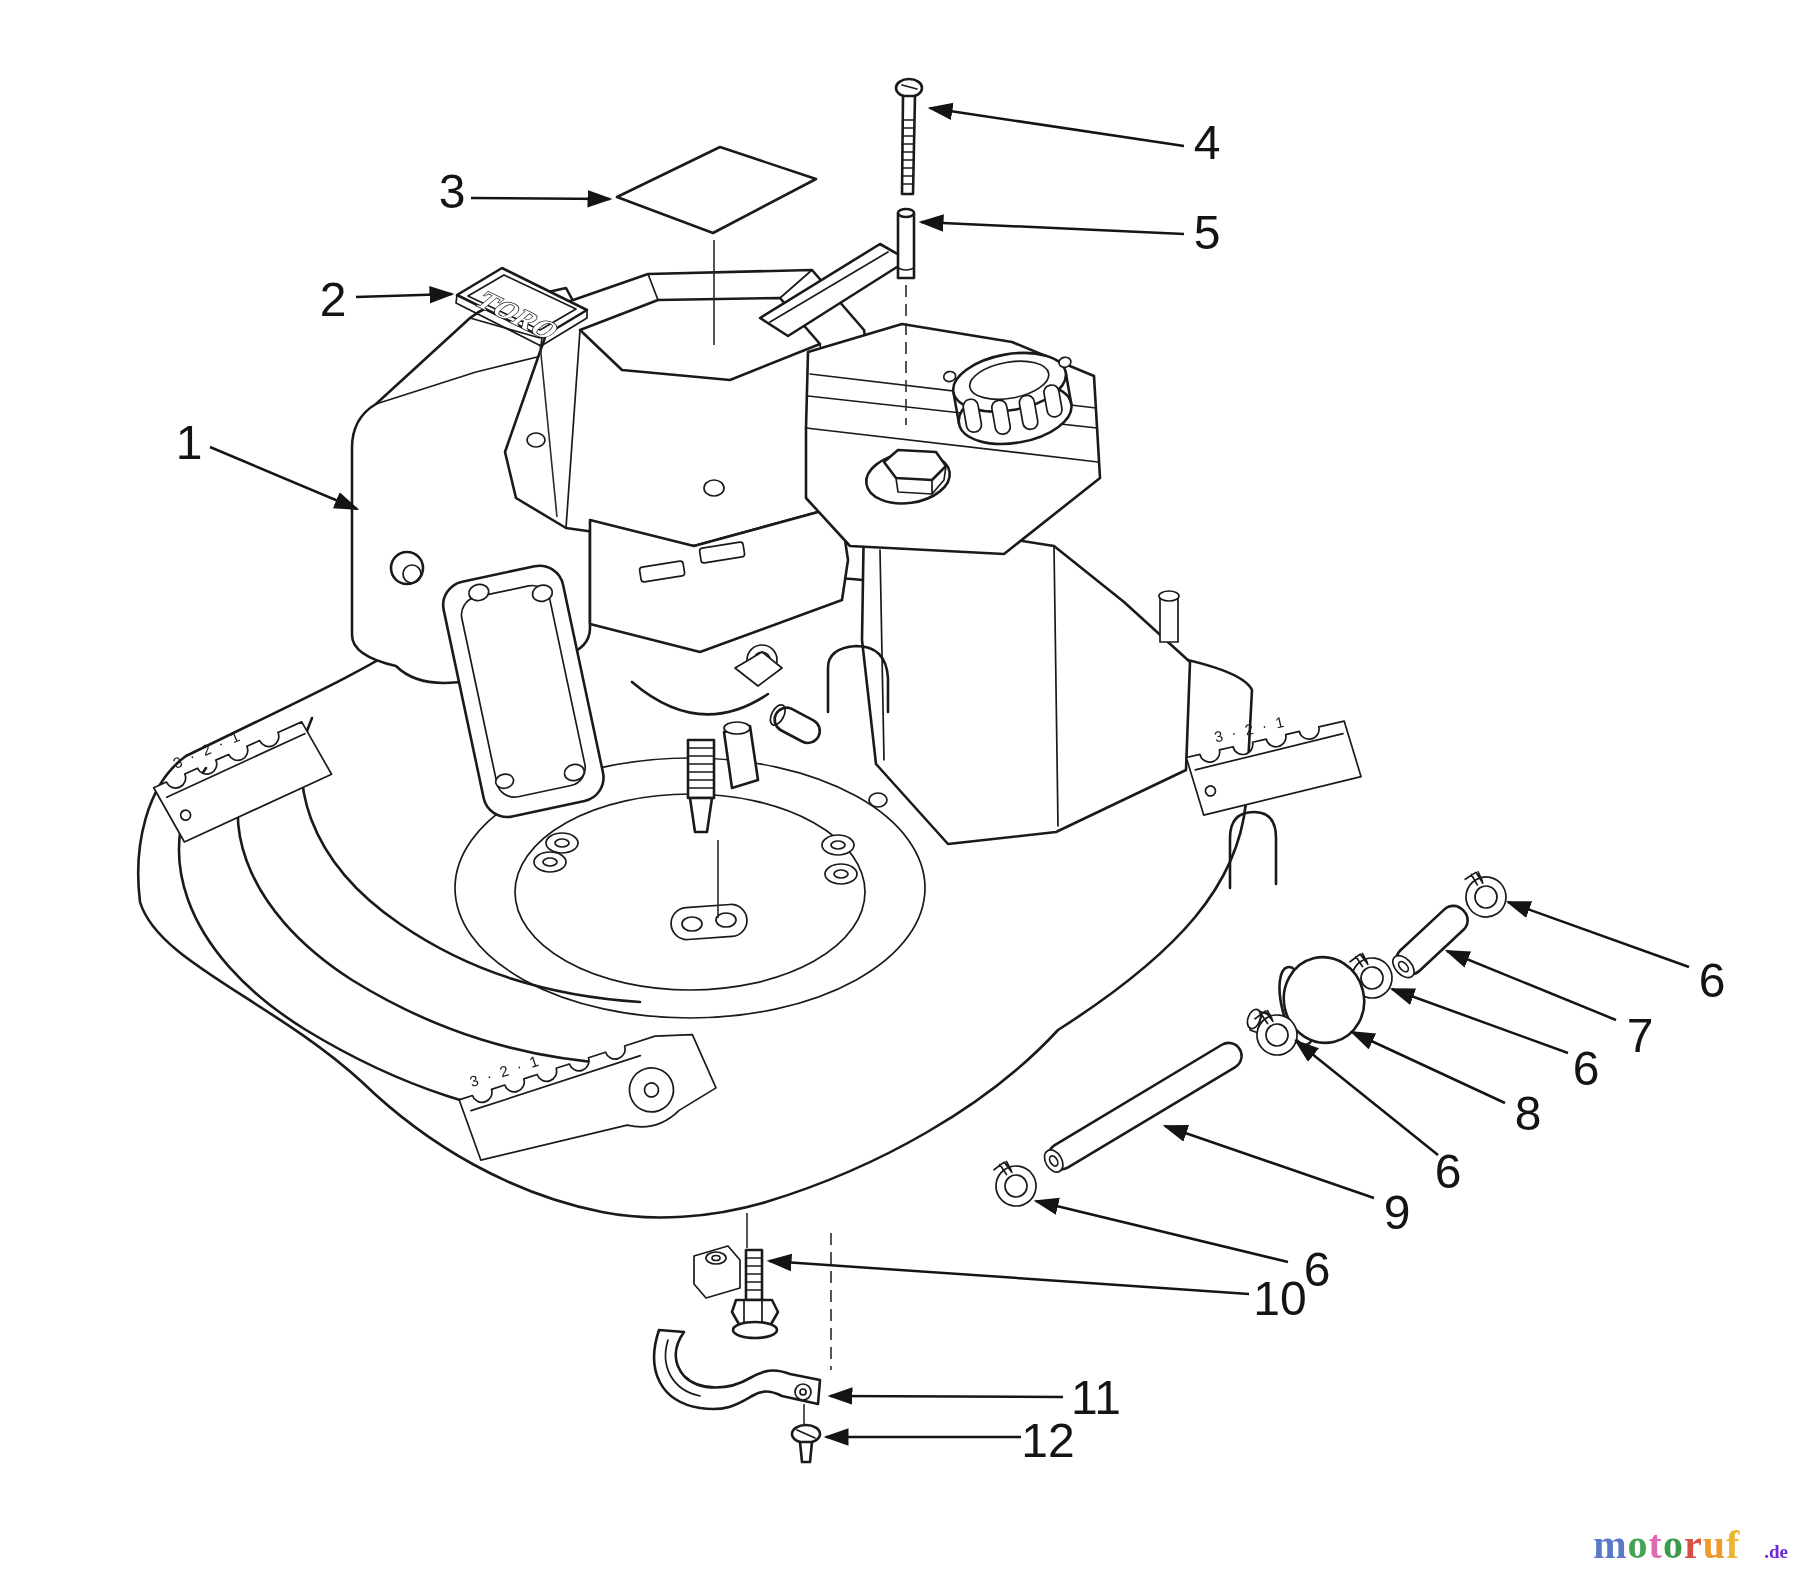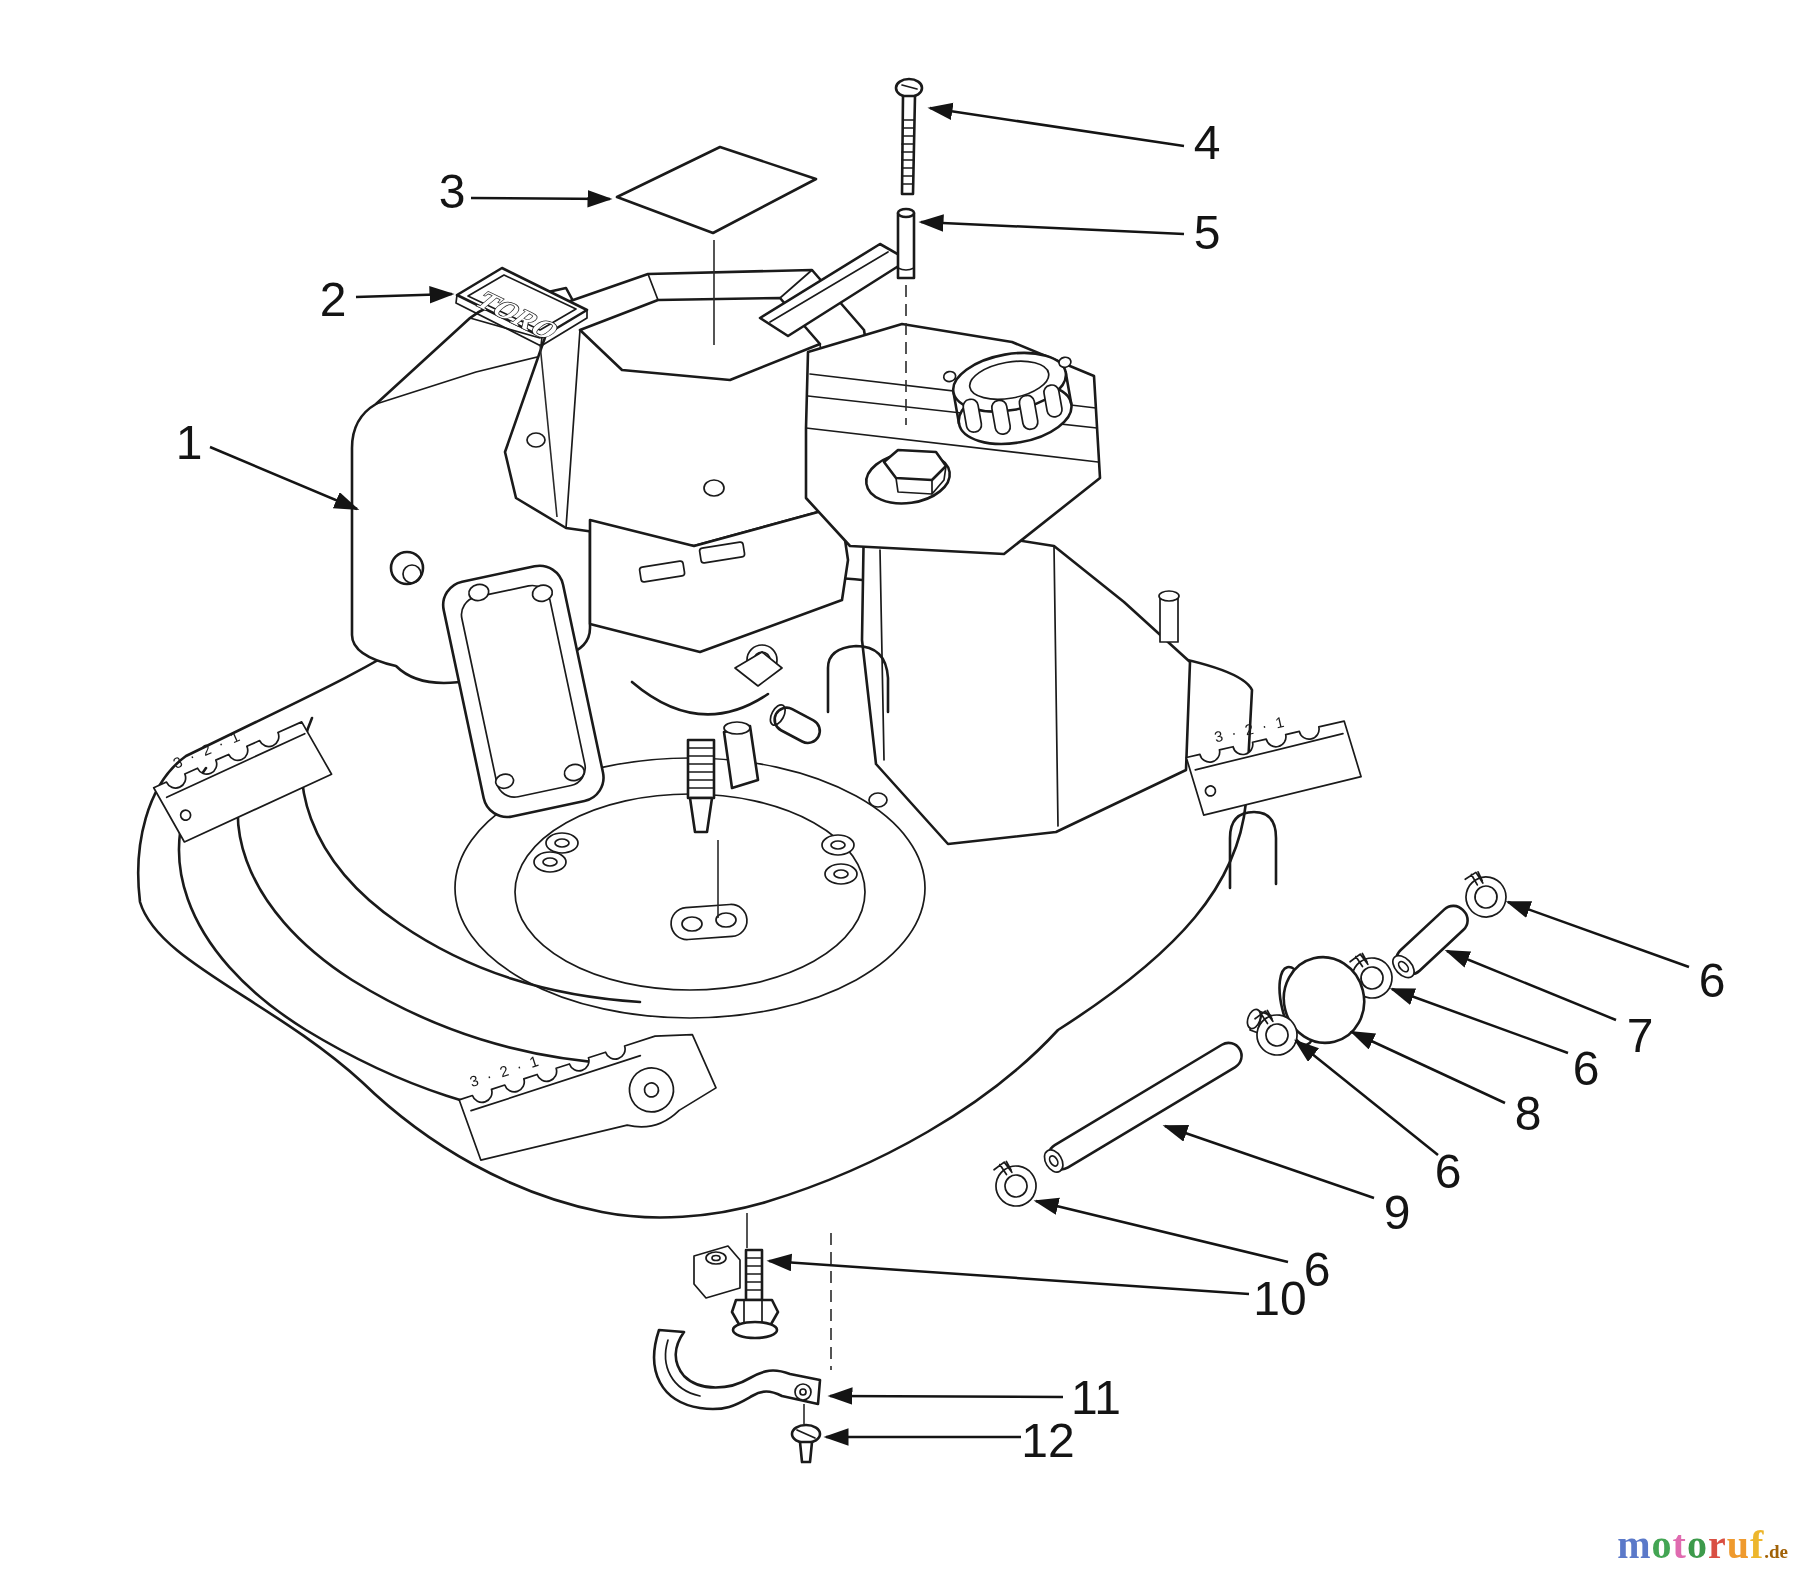--- a/index.html
+++ b/index.html
@@ -17,21 +17,21 @@
                text-anchor:middle;}
   .bracket-mark{font-family:"Liberation Sans",sans-serif;font-size:15px;fill:#1a1a1a;
                letter-spacing:9px;}
   .plate-text{font-family:"Liberation Serif",serif;font-weight:bold;font-size:27px;
               fill:#ffffff;stroke:#1a1a1a;stroke-width:1.4;letter-spacing:1px;paint-order:stroke;}
   
   .watermark{position:absolute;right:12px;bottom:6px;
              font-family:"Liberation Serif",serif;font-weight:bold;font-size:40px;
              letter-spacing:1px;line-height:1;}
   .watermark span{display:inline;font-family:Liberation Serif, serif;}
-  .wm-suffix{font-size:19px;font-weight:bold;color:#a16207;letter-spacing:0;}
+  .wm-suffix{font-size:19px;font-weight:bold;color:#6d28d9;letter-spacing:0;margin-left:24px;}
 </style>
 </head>
 <body>
 
 <div class="stage">
 <svg width="1800" height="1571" viewBox="0 0 1800 1571">
 
   <defs>
     <marker id="arrowhead" markerWidth="11" markerHeight="8" refX="9" refY="3.5" orient="auto">
       <path d="M0,0 L10,3.5 L0,7 Z" fill="#141414"></path>

